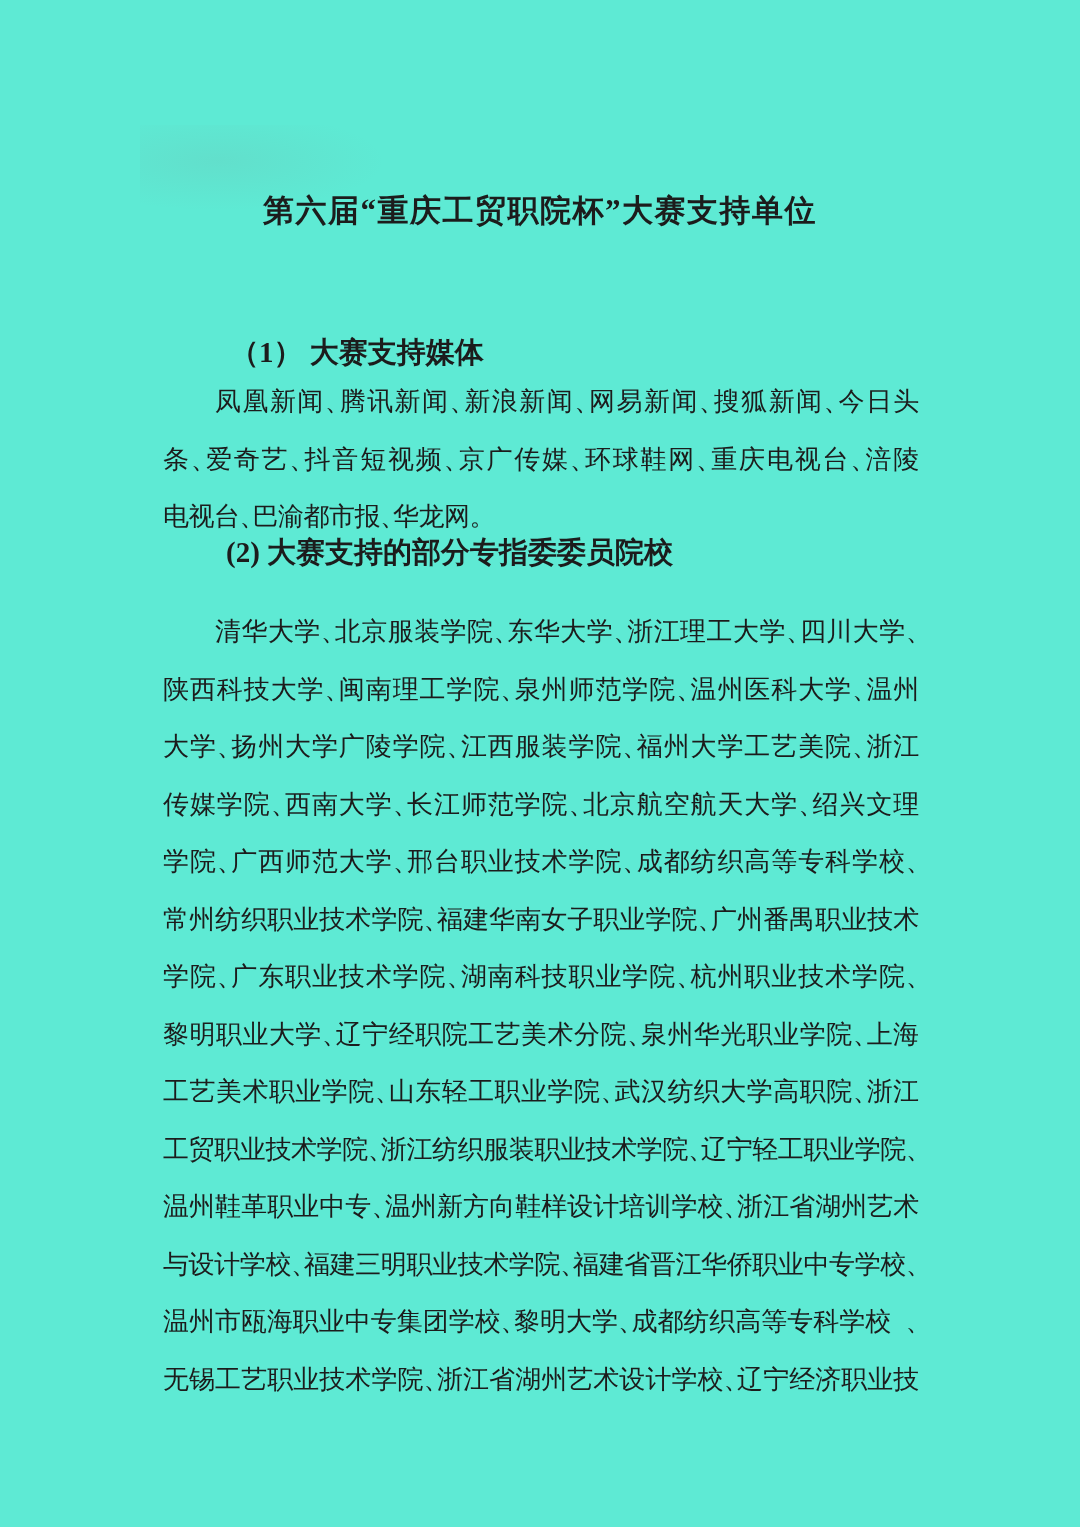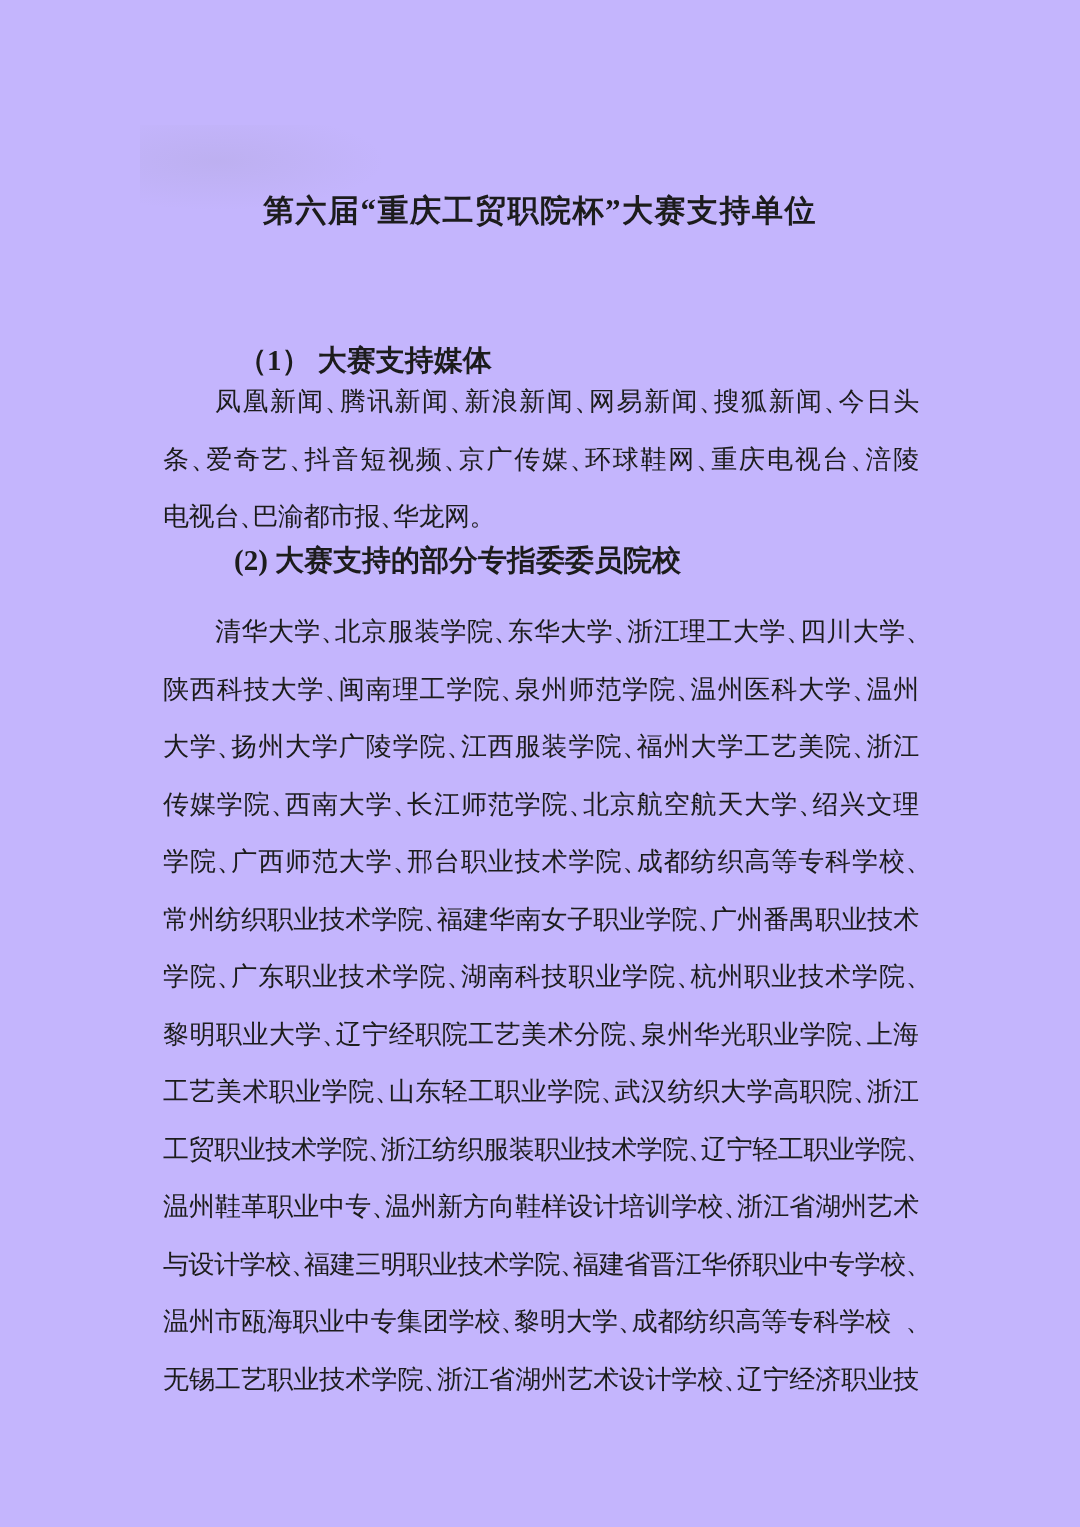--- a/index.html
+++ b/index.html
@@ -1,21 +1,21 @@
 <!DOCTYPE html>
 <html><head>
 <meta charset="utf-8">
 <style>
   html, body { margin: 0; padding: 0; background: #e8e8e8; }
   .page {
     position: relative;
     width: 1080px;
     height: 1527px;
     margin: 0 auto;
-    background: #c4b5fd;
+    background: #5eead4;
     font-family: "Liberation Serif", "DejaVu Serif", serif;
     color: #1c1c1c;
     overflow: hidden;
   }
   .smudge {
     position: absolute;
     left: 140px;
     top: 125px;
     width: 260px;
     height: 90px;
@@ -29,21 +29,21 @@
     width: 1080px;
     margin: 0;
     text-align: center;
     font-size: 31px;
     font-weight: bold;
     letter-spacing: 1.5px;
     white-space: nowrap;
   }
   .heading {
     position: absolute;
-    margin: 16px;
+    margin: 8px;
     font-size: 29px;
     font-weight: bold;
     white-space: nowrap;
   }
   #heading-0 { top: 325px; left: 222px; }
   #heading-1 { top: 525px; left: 218px; }
   .para {
     position: absolute;
     left: 163px;
     width: 756px;

